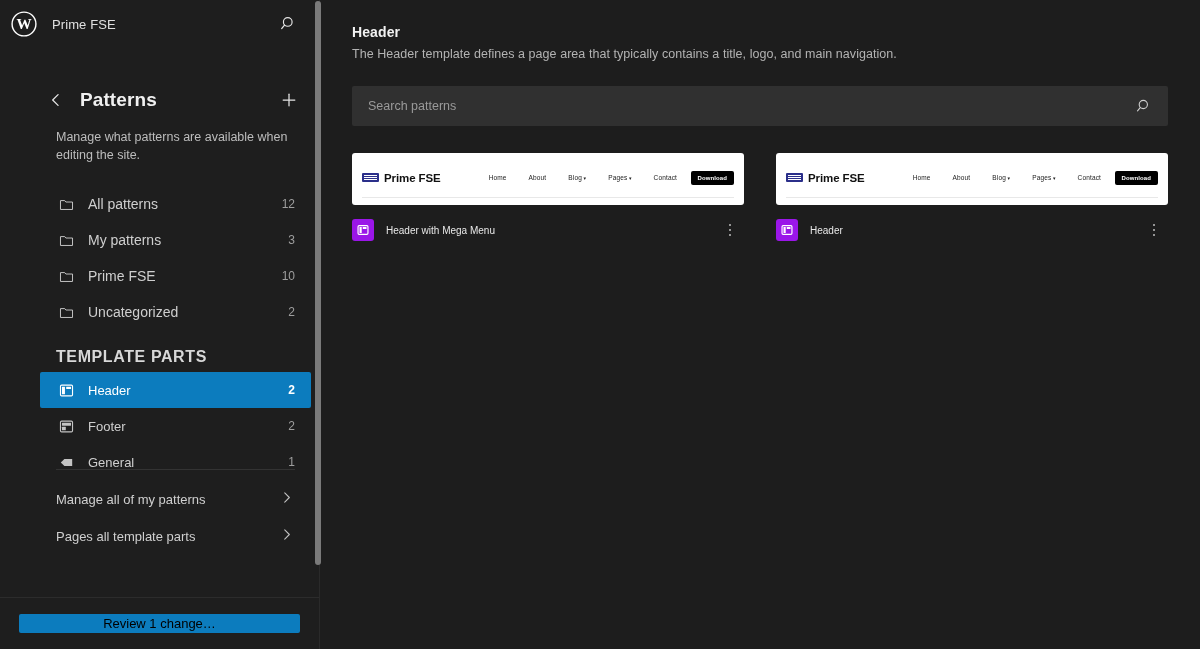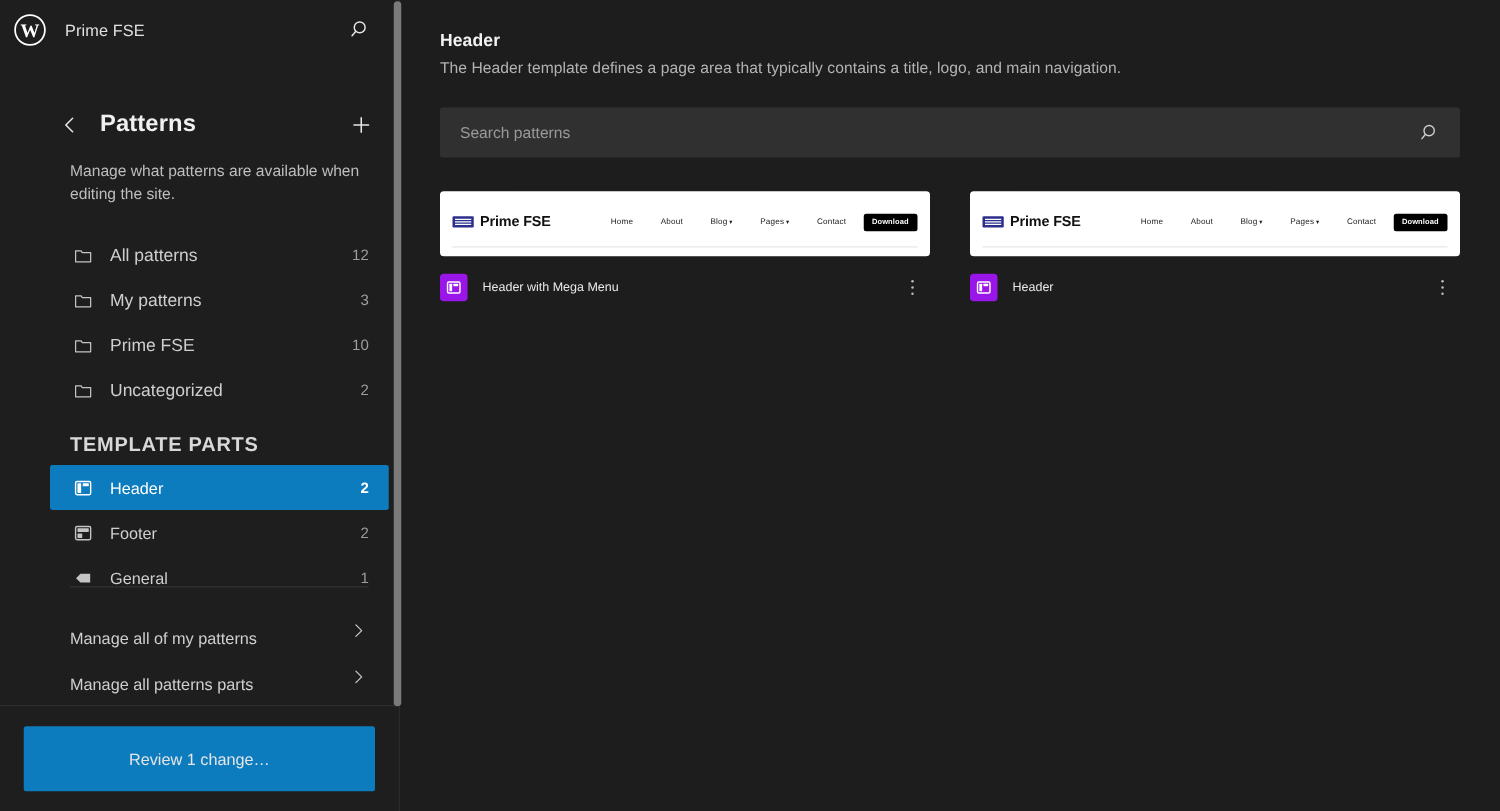--- a/index.html
+++ b/index.html
@@ -100,35 +100,35 @@
   .tp-row .ti { width: 20px; height: 20px; flex: 0 0 20px; display:flex; align-items:center; justify-content:center;}
   .tp-row .tlabel { flex: 1; font-size: 13px; color: #cfcfcf; }
   .tp-row .tcount { font-size: 12px; color: #9e9e9e; }
 
   .divider {
     height: 1px; background: #333333;
     margin: 0 24px; position: relative; top: -11px;
   }
   .manage-list { padding: 0 8px; margin-top: 0px; }
   .manage-row {
-    display: flex; align-items: flex-end;
+    display: flex; align-items: center;
     height: 37px; padding: 0 16px; border-radius: 2px;
     cursor: pointer;
     gap: 24px;
   }
   .manage-row .mlabel { flex: 1; font-size: 13px; color: #cfcfcf; }
 
   .sb-footer {
     border-top: 1px solid #2c2c2c;
     padding: 16px 19px;
     flex: 0 0 auto;
   }
   .review-btn {
-    width: 100%; height: 52px; border-radius: 2px;
-    background: #0c7cbe; color: #e5e5e5; border: none;
+    width: 100%; height: 19px; border-radius: 2px;
+    background: #0c7cbe; color: #000000; border: none;
     font-size: 13px; font-family: inherit; cursor: pointer;
     display: flex; align-items: center; justify-content: center;
   }
   .sb-scrollbar {
     position: absolute; left: 315px; top: 1px;
     width: 6px; height: 564px; border-radius: 3px;
     background: #7a7a7a; cursor: pointer; z-index: 5;
   }
 
   
@@ -353,21 +353,21 @@
       <div class="manage-list">
         <div class="manage-row">
           <span class="mlabel">Manage all of my patterns</span>
           <span>
             <svg width="17" height="17" viewBox="0 0 24 24">
               <polyline points="9.5,5.5 16,12 9.5,18.5" fill="none" stroke="#c4c4c4" stroke-width="1.5" stroke-linecap="round" stroke-linejoin="round"></polyline>
             </svg>
           </span>
         </div>
         <div class="manage-row">
-          <span class="mlabel">Manage all patterns parts</span>
+          <span class="mlabel">Pages all template parts</span>
           <span>
             <svg width="17" height="17" viewBox="0 0 24 24">
               <polyline points="9.5,5.5 16,12 9.5,18.5" fill="none" stroke="#c4c4c4" stroke-width="1.5" stroke-linecap="round" stroke-linejoin="round"></polyline>
             </svg>
           </span>
         </div>
       </div>
 
     </div>
 

